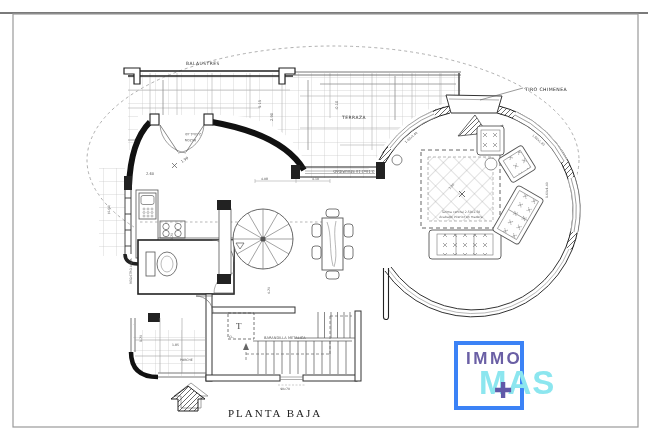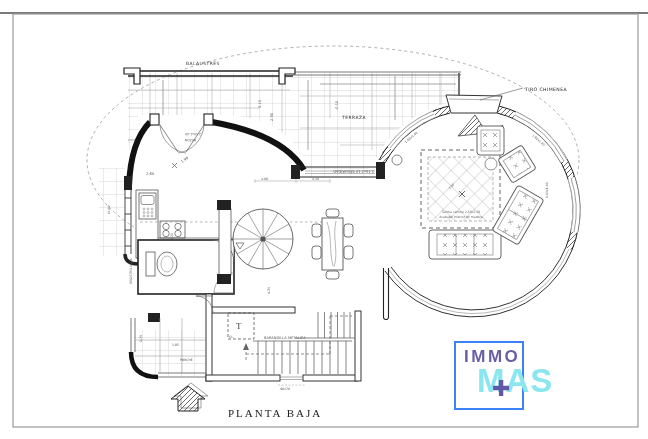--- a/index.html
+++ b/index.html
@@ -7,21 +7,21 @@
          font-family:"DejaVu Sans",sans-serif;}
   svg text{font-family:"DejaVu Sans",sans-serif;fill:#444;}
   .t-title{font-family:"Liberation Serif",serif;font-size:11px;letter-spacing:2px;fill:#222;}
   .t-room{font-size:4.4px;letter-spacing:.5px;fill:#333;}
   .t-dim{font-size:3.6px;fill:#555;}
   .t-tiny{font-size:3.1px;fill:#555;}
   .t-note{font-size:3.1px;fill:#666;}
   .t-lead{font-size:4.6px;letter-spacing:.4px;fill:#222;}
   
   #logo{position:absolute;left:454px;top:341px;width:70px;height:69px;
-        border:2px solid #3b82f6;background:#fff;box-sizing:border-box;text-decoration:underline;}
+        border:4px solid #3b82f6;background:#fff;box-sizing:border-box;text-decoration:underline;}
   #logo .immo{position:absolute;left:8px;top:4px;font-family:"Liberation Sans",sans-serif;
         font-weight:bold;font-size:17px;letter-spacing:2.5px;color:#6a5fa5;}
   #logo .mas{position:absolute;left:5px;top:19px;font-family:"Liberation Sans",sans-serif;
         font-weight:bold;font-size:33px;letter-spacing:1px;color:#8ce6ef;margin-left:16px;}
   #logo .plus{position:absolute;left:36px;top:33px;font-size:22px;font-weight:bold;
         color:#6059a8;font-family:"DejaVu Sans",sans-serif;}
 </style>
 </head>
 <body>
 

